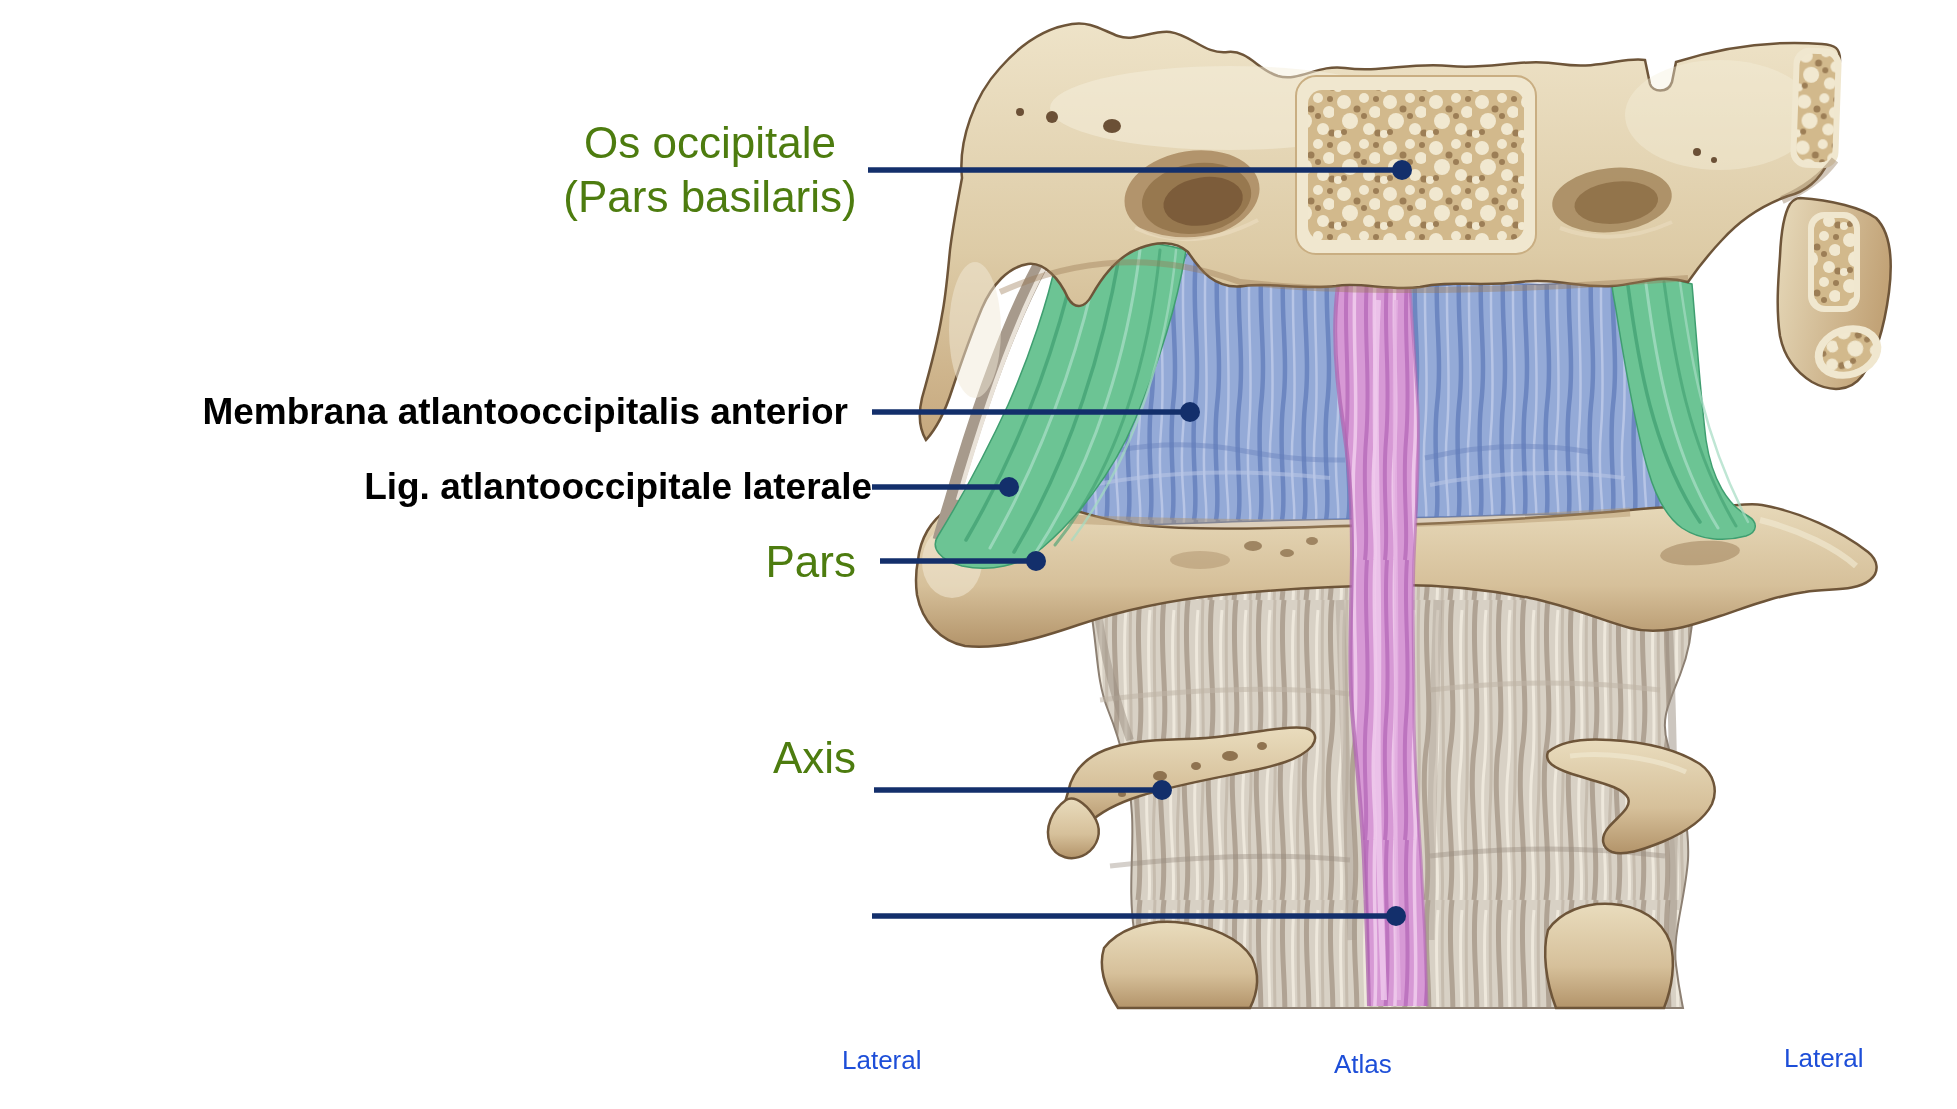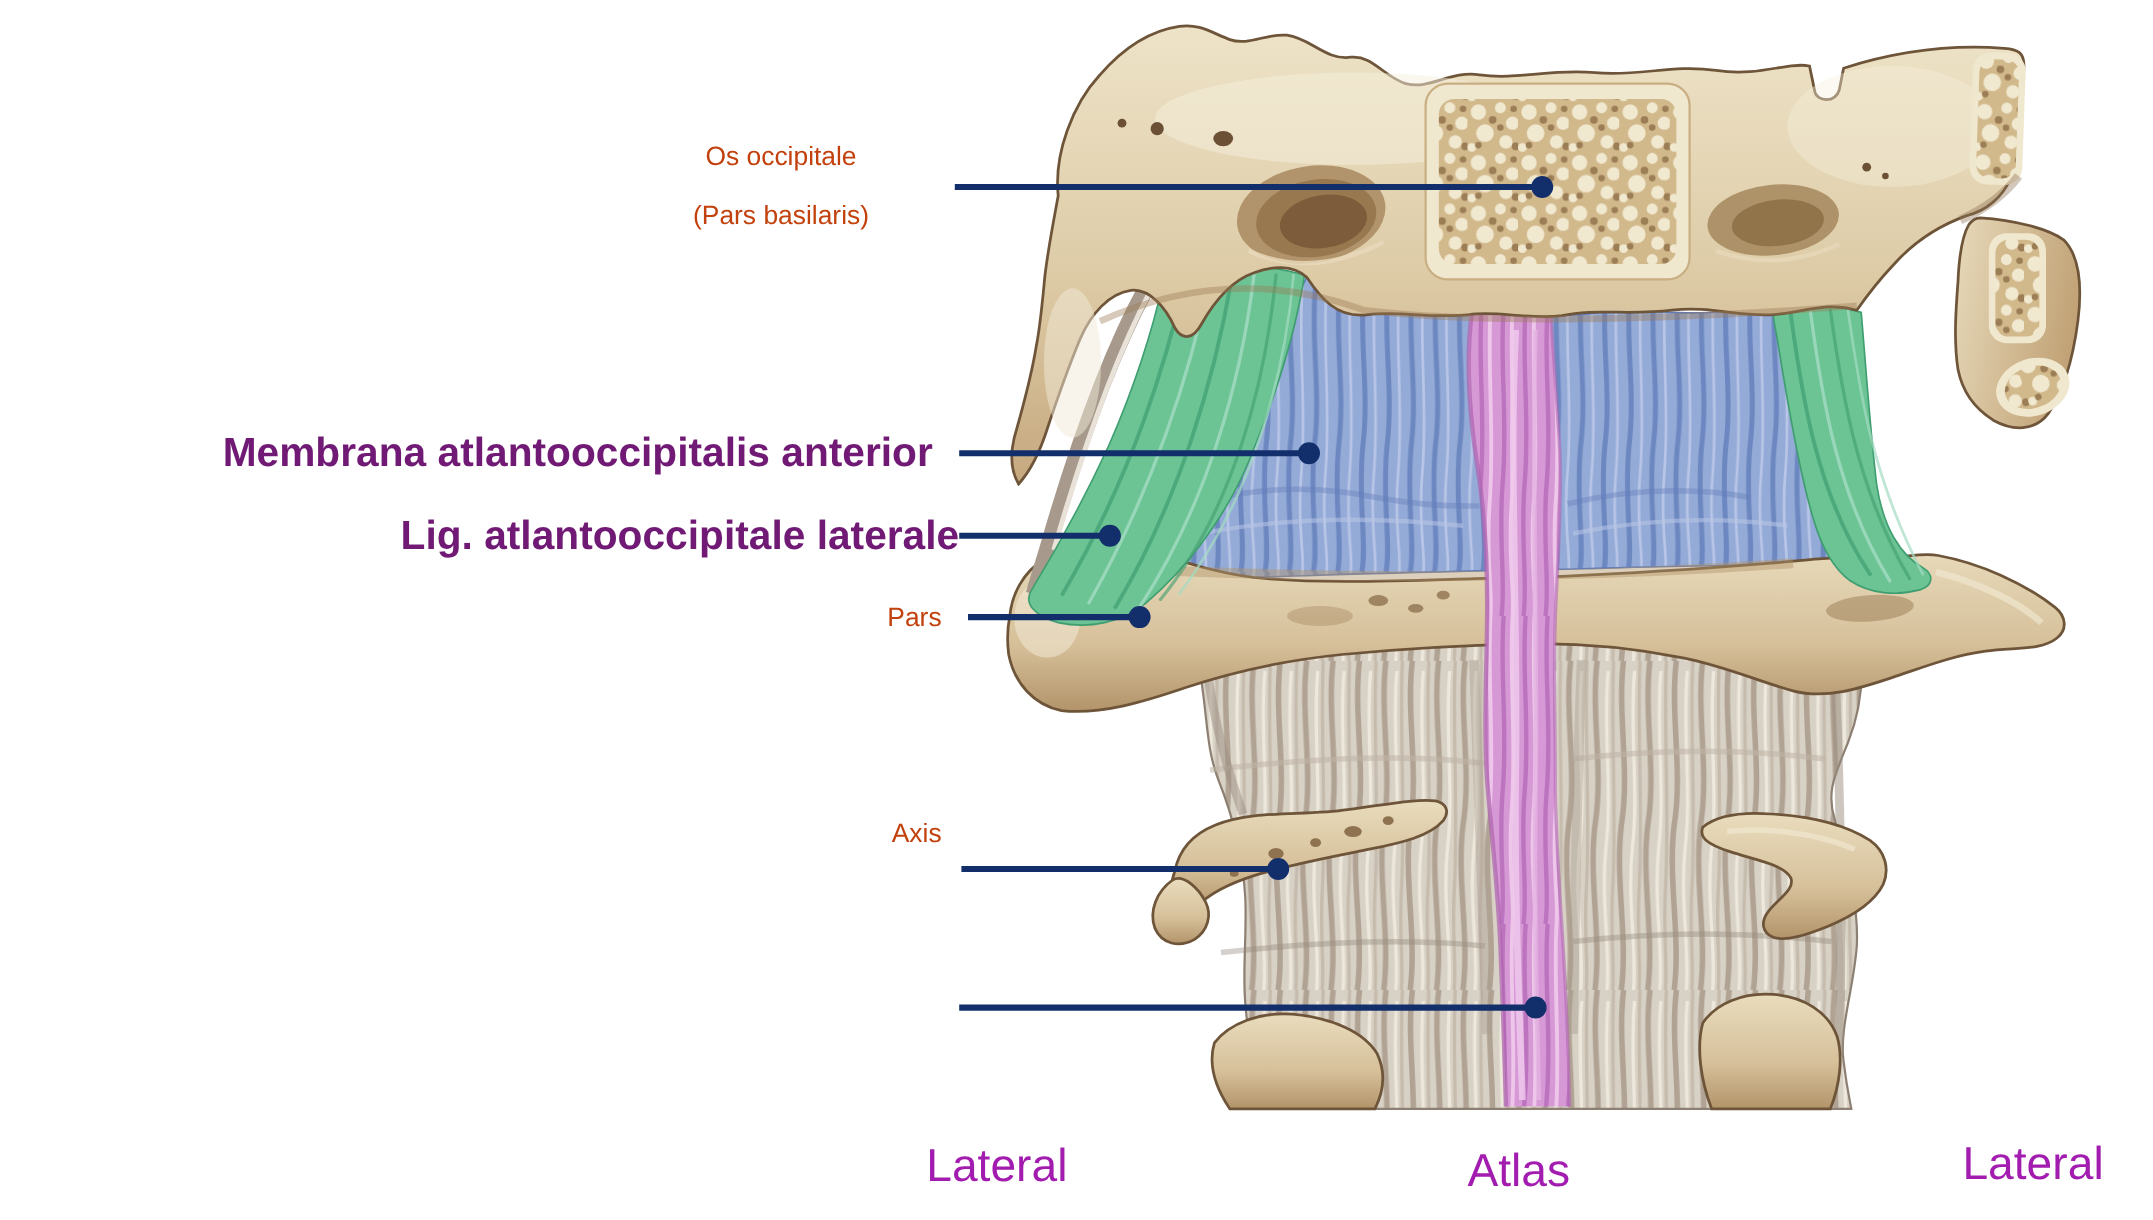--- a/index.html
+++ b/index.html
@@ -1,28 +1,28 @@
 <!DOCTYPE html>
 <html><head>
 <meta charset="utf-8">
 <style>
   html,body{margin:0;padding:0;background:#ffffff;}
   #stage{position:relative;width:1957px;height:1109px;background:#ffffff;overflow:hidden;
          font-family:"Liberation Sans", sans-serif;}
   #art{position:absolute;left:0;top:0;}
-  .lbl{position:absolute;color:#c2410c;font-size:24px;line-height:38px;white-space:nowrap;}
+  .lbl{position:absolute;color:#4d7c0f;font-size:44px;line-height:38px;white-space:nowrap;}
   .lbl.right{left:0;width:856px;text-align:right;}
-  .lbl.bold{font-weight:bold;font-size:37px;line-height:43px;color:#701a75;width:848px;}
+  .lbl.bold{font-weight:bold;font-size:37px;line-height:43px;color:#000000;width:848px;}
   #lbl-os{left:520px;top:116px;width:380px;text-align:center;line-height:54px;}
   #lbl-membrana{top:390px;}
   #lbl-laterale{top:465px;padding-left:24px;}
   #lbl-atlas{top:543px;}
   #lbl-axis{top:739px;}
   #lbl-longitudinale{top:897px;}
-  .orient{position:absolute;color:#a21caf;font-size:42px;line-height:40px;white-space:nowrap;}
+  .orient{position:absolute;color:#1d4ed8;font-size:26px;line-height:40px;white-space:nowrap;}
   #or-left{left:842px;top:1040px;}
   #or-mid{left:1334px;top:1044px;}
   #or-right{left:1784px;top:1038px;}
 </style>
 </head>
 <body>
 
 <div id="stage">
 
 <svg id="art" width="1957" height="1109" viewBox="0 0 1957 1109" xmlns="http://www.w3.org/2000/svg">

